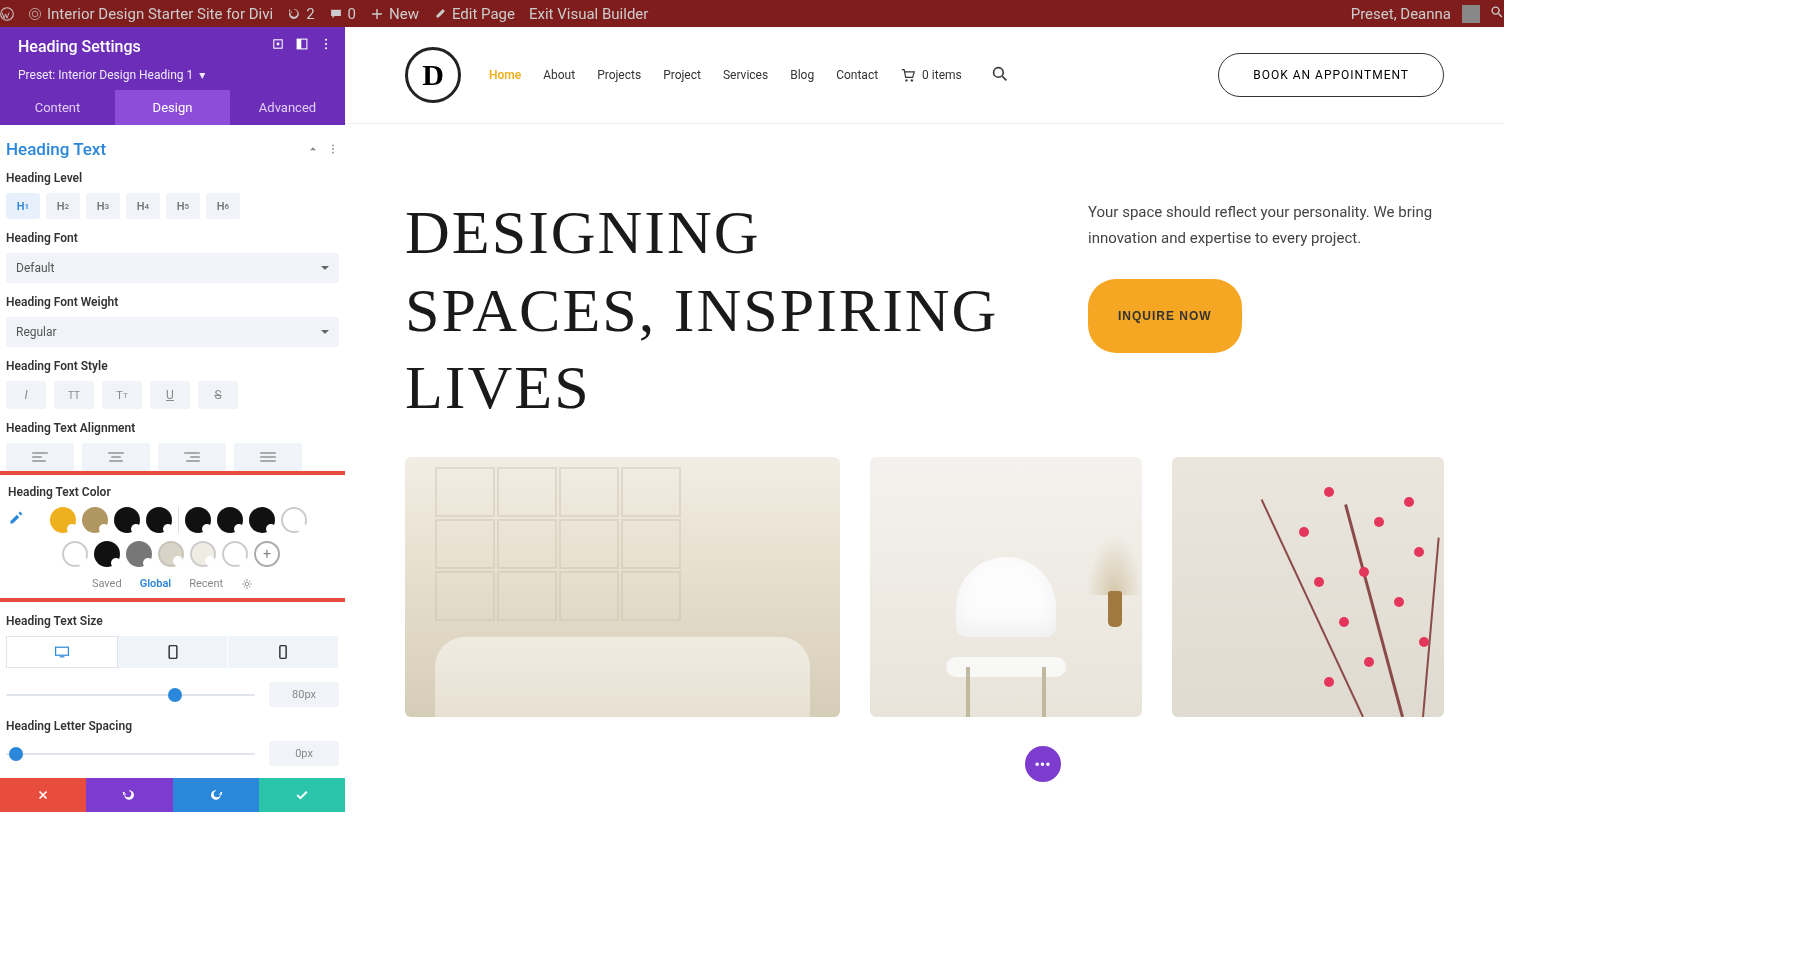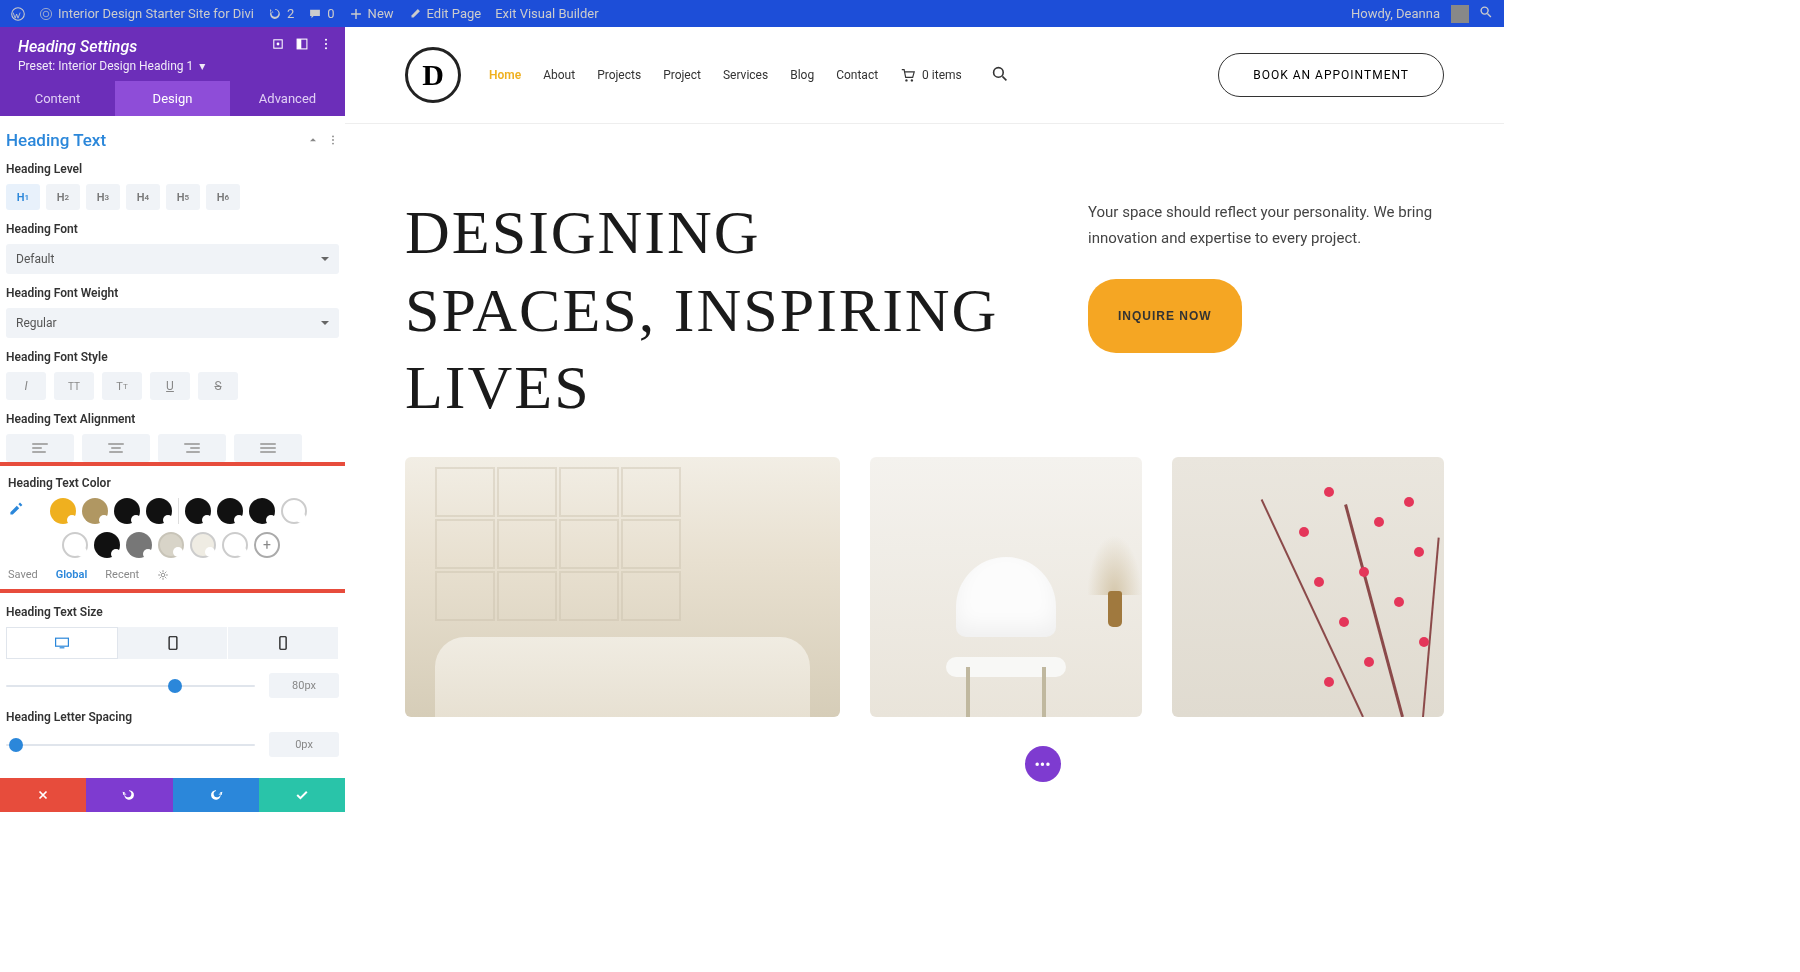--- a/index.html
+++ b/index.html
@@ -1,31 +1,31 @@
 <!DOCTYPE html>
 <html><head>
 <meta charset="utf-8">
 <style>
 * { margin: 0; padding: 0; box-sizing: border-box; }
 body { font-family: -apple-system, BlinkMacSystemFont, 'Segoe UI', Roboto, sans-serif; overflow: hidden; width: 1504px; height: 812px; }
 
 
-.admin-bar { background: #1d4ed8; height: 27px; display: flex; align-items: center; color: #ccc; font-size: 13px; padding: 0 11px; justify-content: space-between; }
+.admin-bar { background: #7f1d1d; height: 27px; display: flex; align-items: center; color: #ccc; font-size: 15px; padding: 0 0; justify-content: space-between; }
 .admin-left { display: flex; align-items: center; gap: 14px; }
 .admin-right { display: flex; align-items: center; gap: 10px; }
 .admin-item { display: flex; align-items: center; gap: 5px; cursor: pointer; }
 .admin-icon { width: 14px; height: 14px; }
 
 
 .main { display: flex; height: calc(100% - 27px); }
 
 
 .sidebar { width: 345px; background: #fff; display: flex; flex-direction: column; position: relative; }
 .sidebar-header { background: #6c2eb9; color: #fff; padding: 10px 18px 8px; position: relative; }
-.sidebar-title { font-size: 16px; font-weight: 500; margin-bottom: 3px; font-style: italic; }
+.sidebar-title { font-size: 16px; font-weight: 500; margin-bottom: 12px; }
 .sidebar-preset { font-size: 12px; opacity: 0.9; display: flex; align-items: center; gap: 6px; }
 .sidebar-header-icons { position: absolute; right: 12px; top: 10px; display: flex; gap: 10px; align-items: center; }
 .sidebar-header-icon { width: 14px; height: 14px; fill: #fff; cursor: pointer; }
 
 .tabs { display: flex; background: #6c2eb9; }
 .tab { flex: 1; text-align: center; padding: 10px 0; font-size: 13px; color: #e0cff5; cursor: pointer; }
 .tab.active { background: #8e4dd8; color: #fff; }
 
 .panel-body { flex: 1; overflow-y: auto; padding: 14px 6px; position: relative; }
 .panel-body::-webkit-scrollbar { width: 6px; }
@@ -58,21 +58,21 @@
 .align-justify .align-lines span { width: 16px; }
 
 .color-section { border: 4px solid #e74c3c; border-radius: 3px; margin: 0 -16px; padding: 6px 14px 8px; }
 .color-row { display: flex; align-items: center; gap: 6px; margin-top: 8px; flex-wrap: wrap; }
 .eyedropper { color: #2b87da; margin-right: 20px; }
 .swatch { width: 26px; height: 26px; border-radius: 50%; cursor: pointer; position: relative; }
 .swatch.global::after { content: ''; position: absolute; right: -1px; bottom: -1px; width: 10px; height: 10px; border-radius: 50%; background: #fff; }
 .swatch.outline { border: 2px solid #ccc; background: #fff; }
 .swatch.add { border: 2px solid #aaa; background: #fff; display: flex; align-items: center; justify-content: center; color: #888; font-size: 14px; }
 .divider-v { width: 1px; height: 26px; background: #ddd; }
-.color-tabs { display: flex; gap: 18px; justify-content: flex-start; margin-top: 10px; font-size: 11px; align-items: center; }
+.color-tabs { display: flex; gap: 18px; justify-content: center; margin-top: 10px; font-size: 11px; align-items: center; }
 .color-tab { color: #888; cursor: pointer; }
 .color-tab.active { color: #2b87da; font-weight: 600; }
 .gear-sm { width: 12px; height: 12px; }
 
 .devices { display: flex; gap: 0; }
 .dev { flex: 1; height: 32px; background: #f0f3f7; display: flex; align-items: center; justify-content: center; cursor: pointer; border-right: 1px solid #fff; }
 .dev.active { background: #fff; border: 1px solid #e0e5ec; color: #2b87da; }
 
 .slider-row { display: flex; align-items: center; gap: 14px; margin-top: 14px; }
 .slider-track { flex: 1; height: 2px; background: #e0e5ec; position: relative; border-radius: 2px; }
@@ -173,21 +173,21 @@
     <span class="admin-item">
         <svg class="admin-icon" viewBox="0 0 20 20" fill="#ccc">
           <path d="M14 3l3 3-9 9H5v-3z"></path>
         </svg>
         <span>Edit Page</span>
       </span>
     <span class="admin-item">Exit Visual Builder</span>
   </div>
   <div class="admin-right">
     <span class="admin-item">
-        <span>Howdy, Deanna</span>
+        <span>Preset, Deanna</span>
         <span style="width:18px;height:18px;background:#888;display:inline-block;margin-left:6px;"></span>
       </span>
     <span><svg class="admin-icon" viewBox="0 0 20 20" fill="#ccc">
           <circle cx="8" cy="8" r="5" fill="none" stroke="#ccc" stroke-width="2"></circle>
           <path d="M12 12l5 5" stroke="#ccc" stroke-width="2"></path>
         </svg></span>
   </div>
 </div>
 
 <div class="main">

